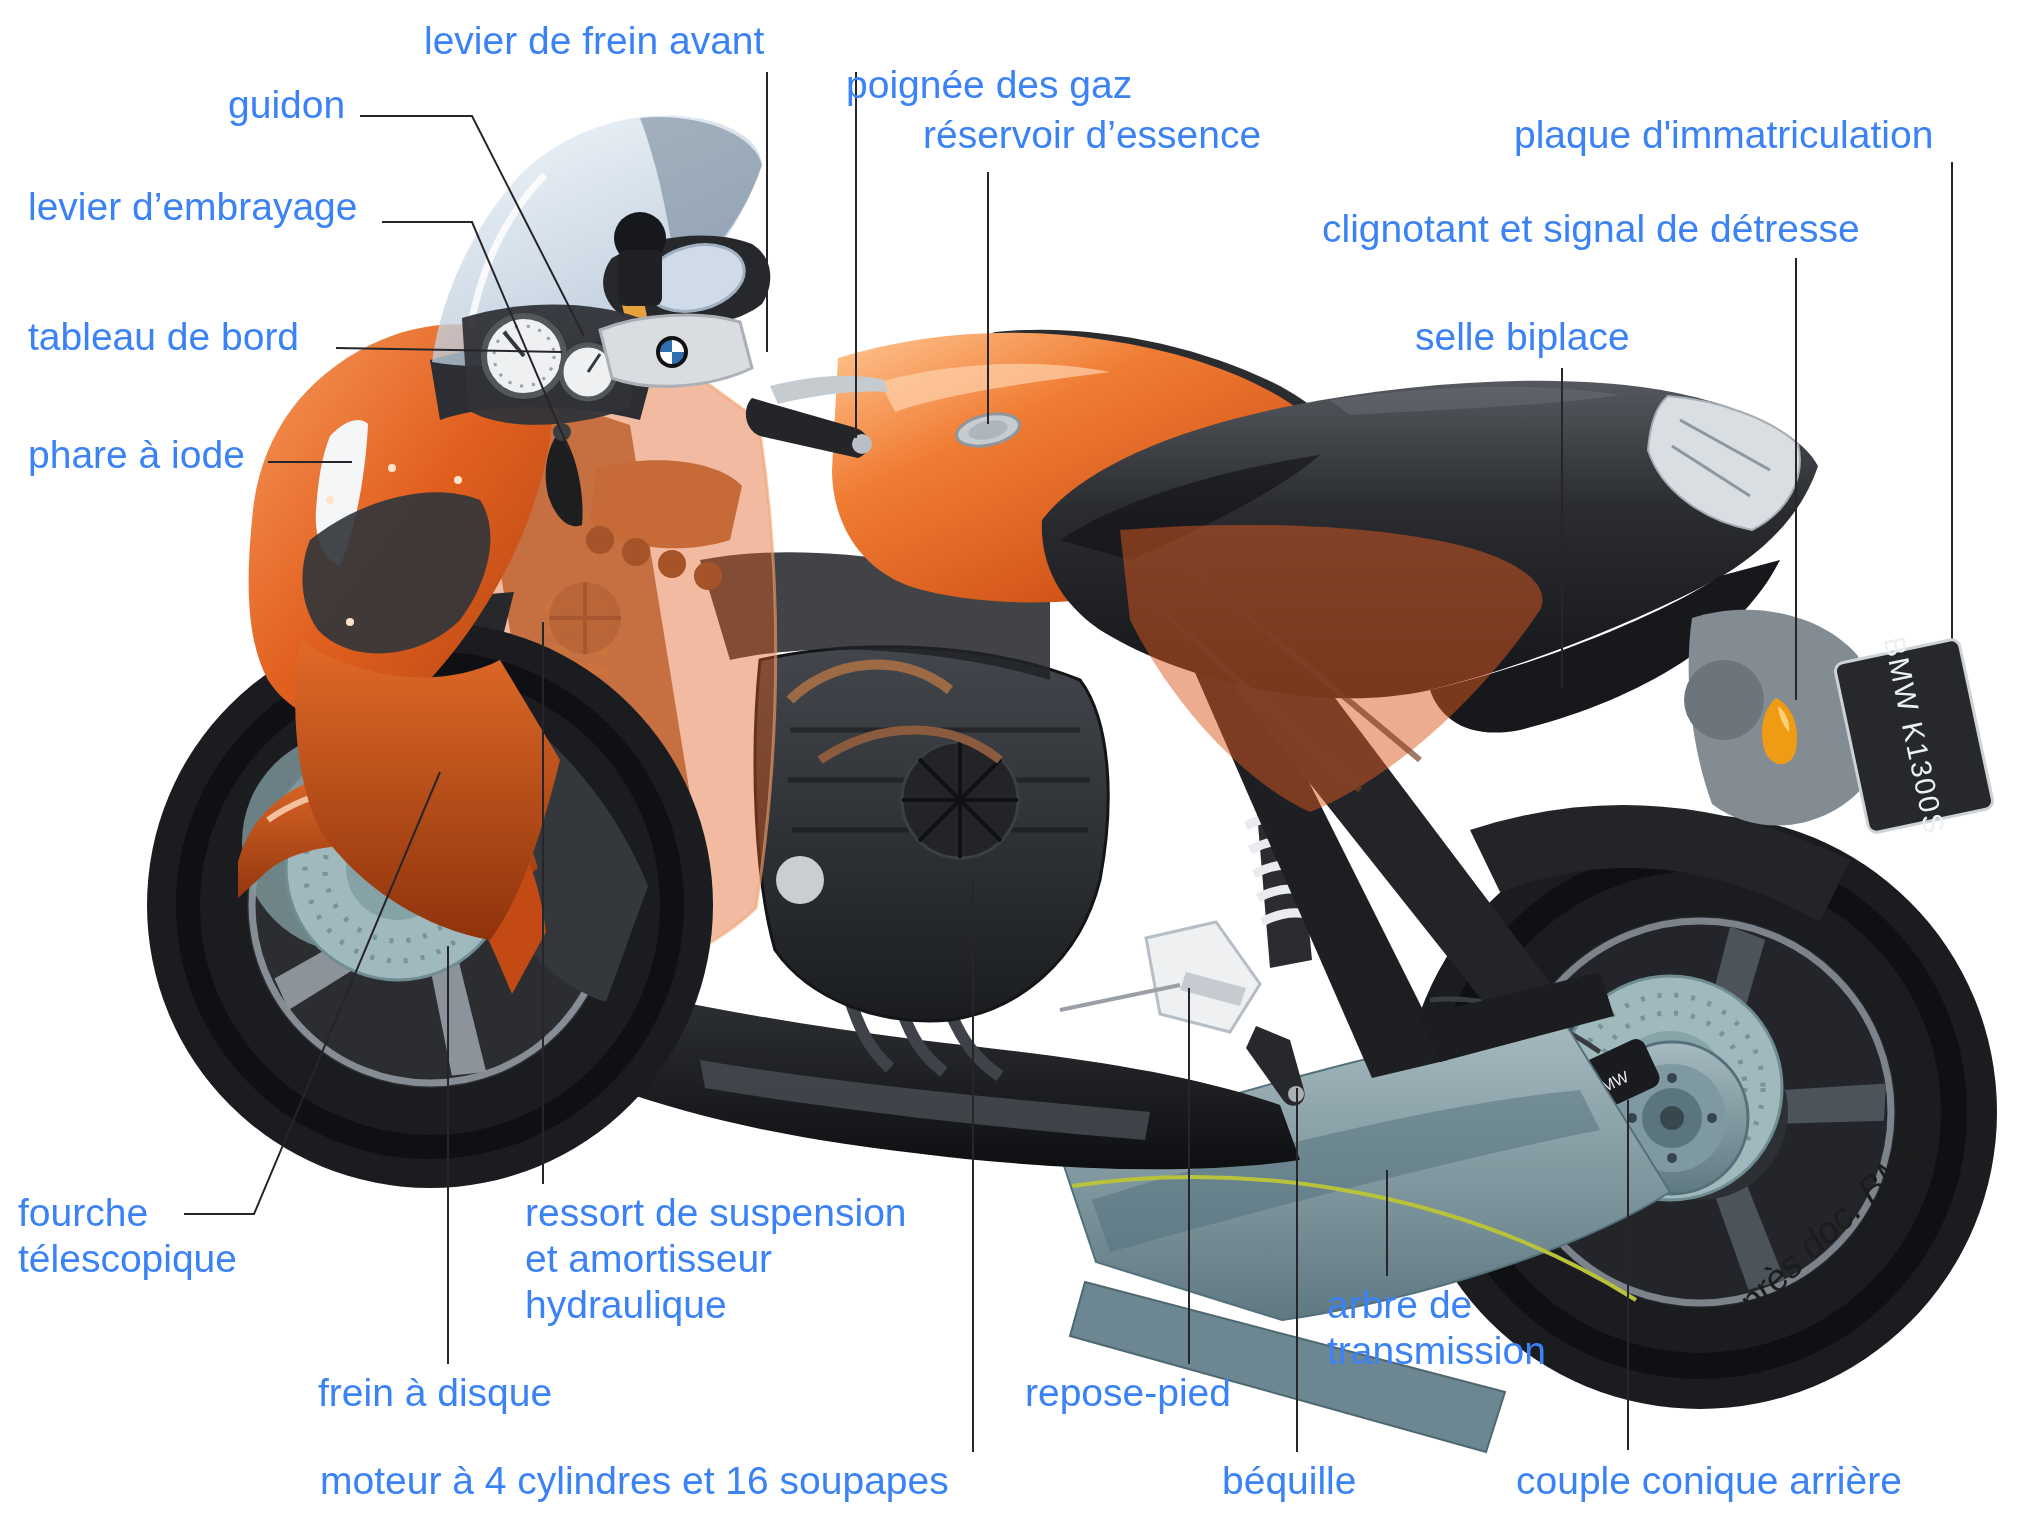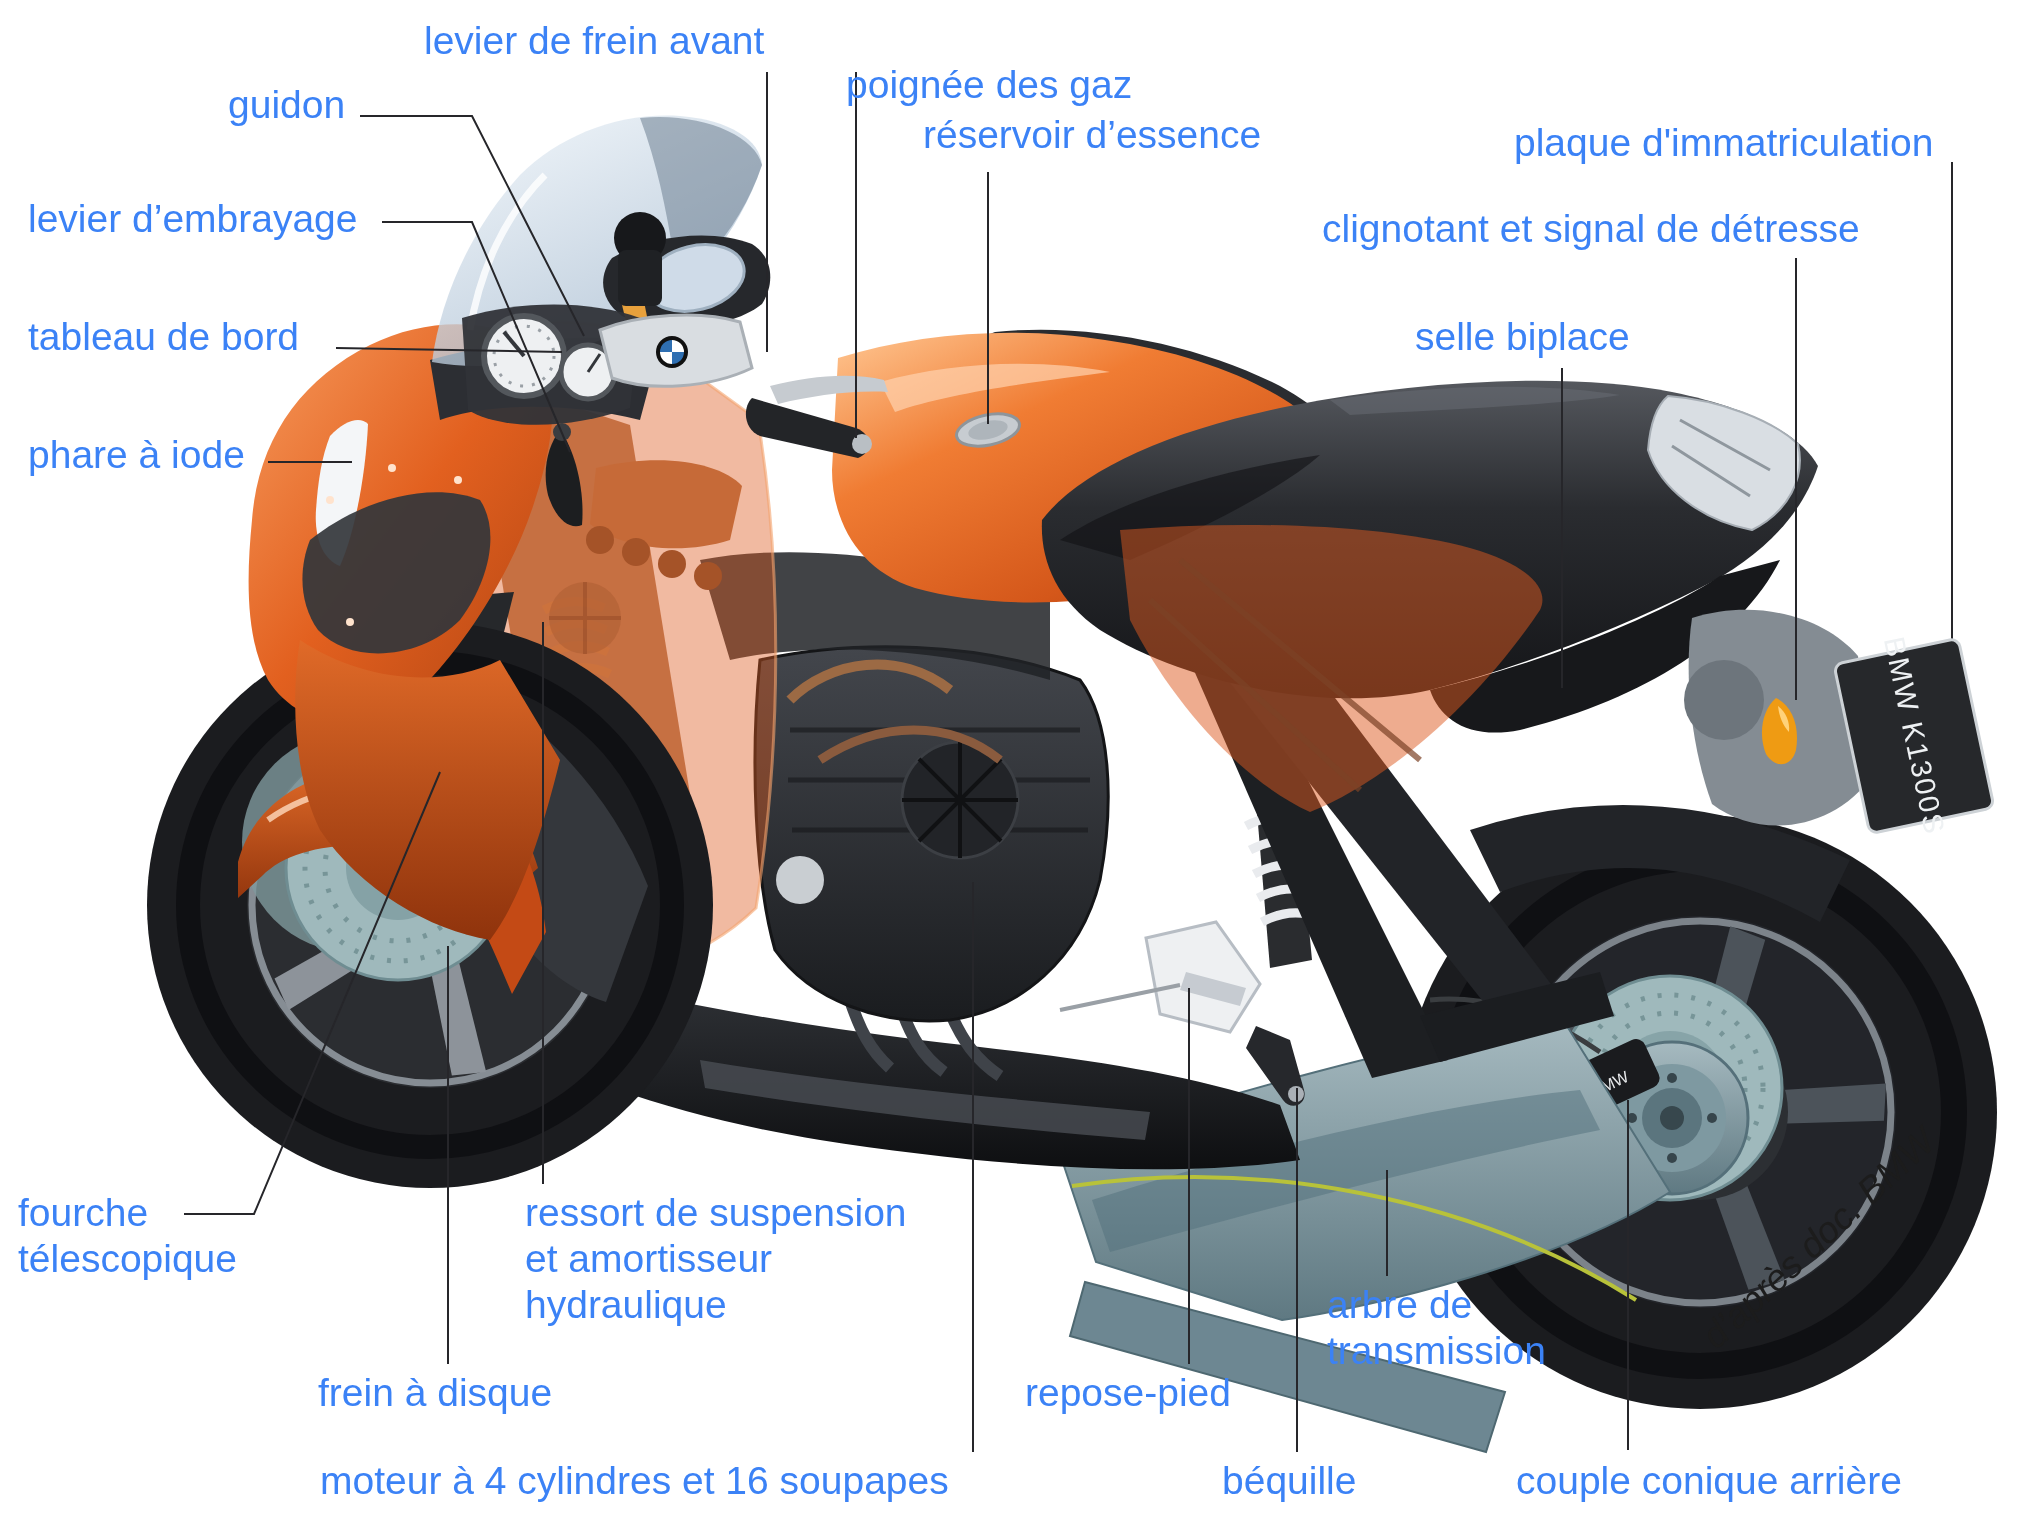--- a/index.html
+++ b/index.html
@@ -6,22 +6,22 @@
   .stage{position:relative;width:2023px;height:1536px;background:#fff;overflow:hidden;
          font-family:"Liberation Sans",sans-serif;}
   .stage svg{position:absolute;left:0;top:0;}
   .lbl{position:absolute;font-size:39px;line-height:46px;color:#3b82f6;
        white-space:pre-line;letter-spacing:0px;}
   
   .lbl-0{left:424px;top:18px;}
   .lbl-1{left:846px;top:18px;margin-top:44px;}
   .lbl-2{left:228px;top:82px;}
   .lbl-3{left:923px;top:112px;}
-  .lbl-4{left:1514px;top:120px;}
-  .lbl-5{left:28px;top:196px;}
+  .lbl-4{left:1514px;top:112px;}
+  .lbl-5{left:28px;top:184px;}
   .lbl-6{left:1322px;top:206px;}
   .lbl-7{left:28px;top:314px;}
   .lbl-8{left:1415px;top:314px;}
   .lbl-9{left:28px;top:432px;}
   .lbl-10{left:18px;top:1190px;}
   .lbl-11{left:525px;top:1190px;}
   .lbl-12{left:318px;top:1370px;text-align:right;}
   .lbl-13{left:1025px;top:1370px;}
   .lbl-14{left:1327px;top:1282px;}
   .lbl-15{left:320px;top:1458px;}

